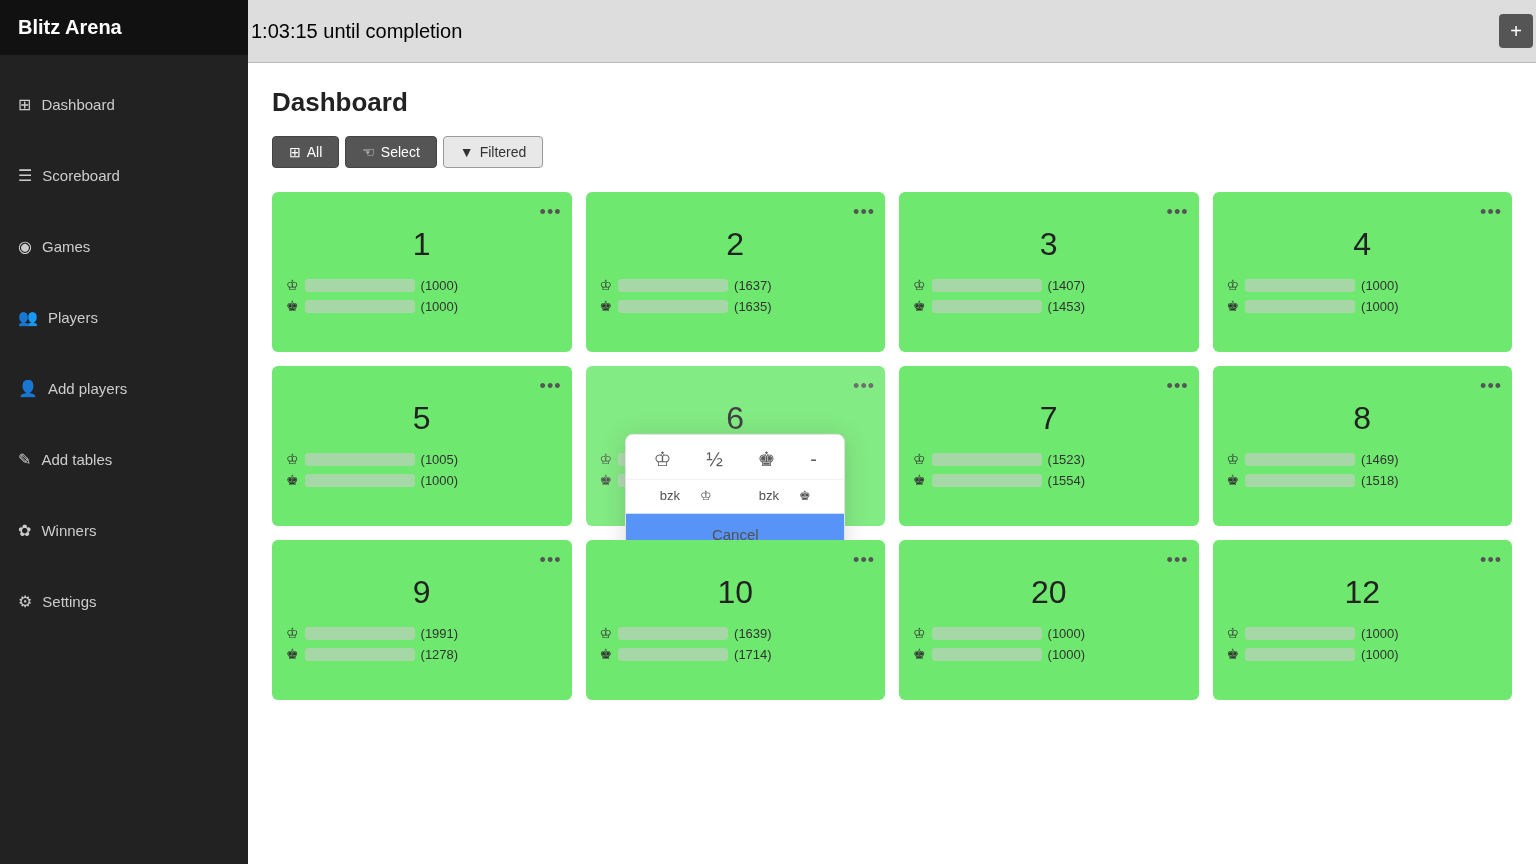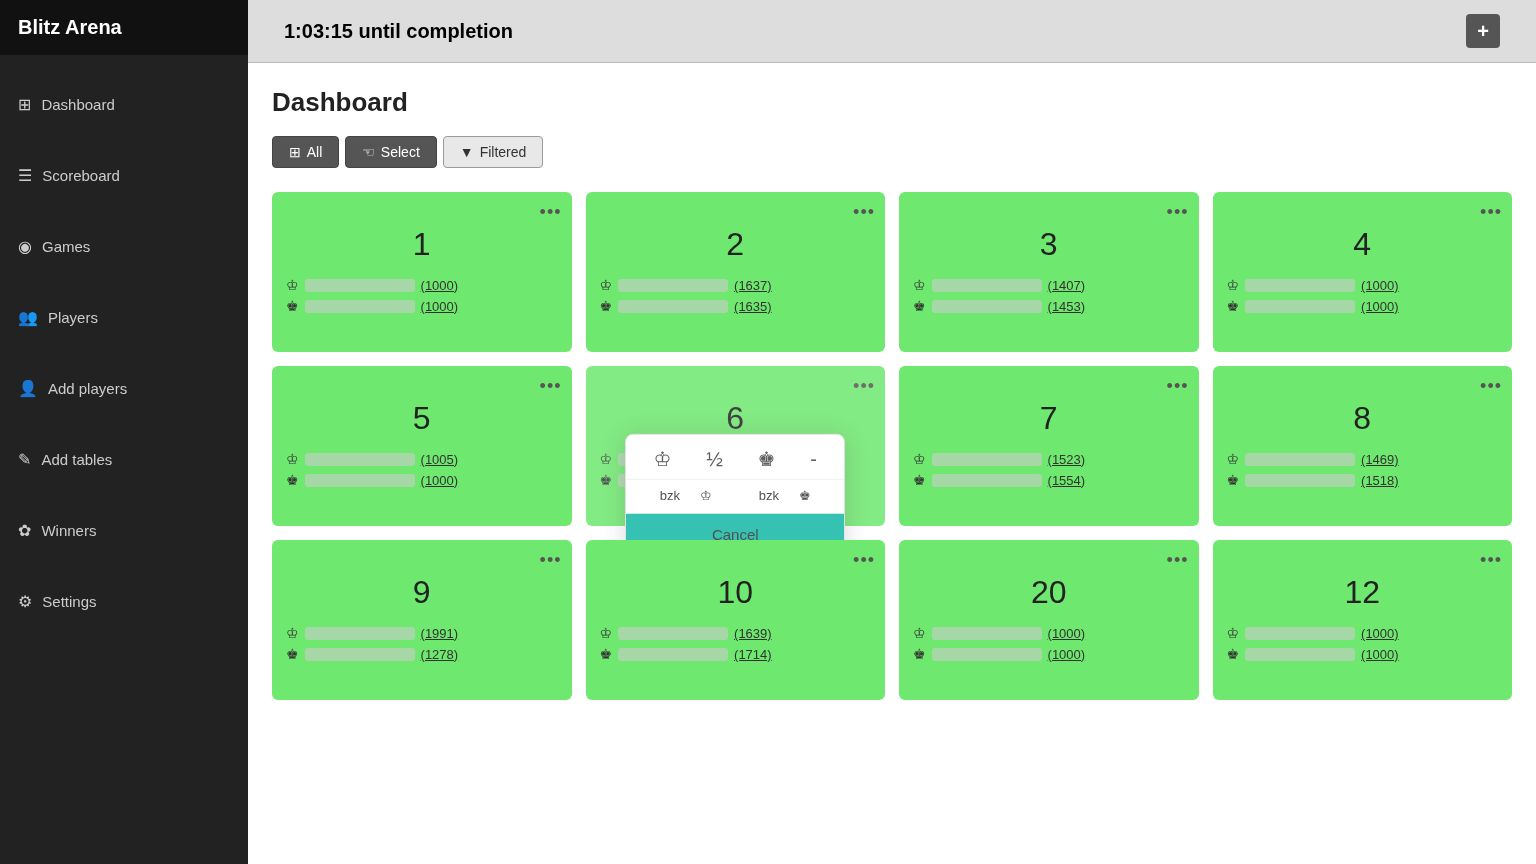--- a/index.html
+++ b/index.html
@@ -35,23 +35,23 @@
 
     
     #main {
       flex: 1;
       display: flex;
       flex-direction: column;
       overflow: hidden;
     }
     #topbar {
       background: #ddd;
-      padding: 14px 36px;
+      padding: 14px 3px;
       font-size: 20px;
-      font-weight: bold;
+      font-weight: normal;
       display: flex;
       align-items: center;
       justify-content: space-between;
       border-bottom: 1px solid #bbb;
     }
     #topbar-plus {
       width: 34px;
       height: 34px;
       background: #555;
       color: #fff;
@@ -143,21 +143,20 @@
       background: #ccc;
       border-radius: 3px;
       width: 110px;
       height: 13px;
       display: inline-block;
       opacity: 0.6;
     }
     .card-player .rating {
       color: #333;
       font-size: 13px;
-      text-decoration: underline;
     }
     .player-icon { font-size: 14px; }
 
     
     .popup-overlay {
       position: absolute;
       left: 50%;
       top: 50%;
       transform: translate(-50%, -10%);
       background: #fff;
@@ -193,21 +192,21 @@
       border-bottom: 1px solid #eee;
     }
     .popup-player-cell {
       font-size: 13px;
       color: #333;
       display: flex;
       align-items: center;
       gap: 20px;
     }
     .popup-cancel {
-      background: #14b8a6;
+      background: #3b82f6;
       text-align: center;
       padding: 12px;
       font-size: 15px;
       color: #333;
       cursor: pointer;
     }
 
     
     .card-6-wrap {
       position: relative;

